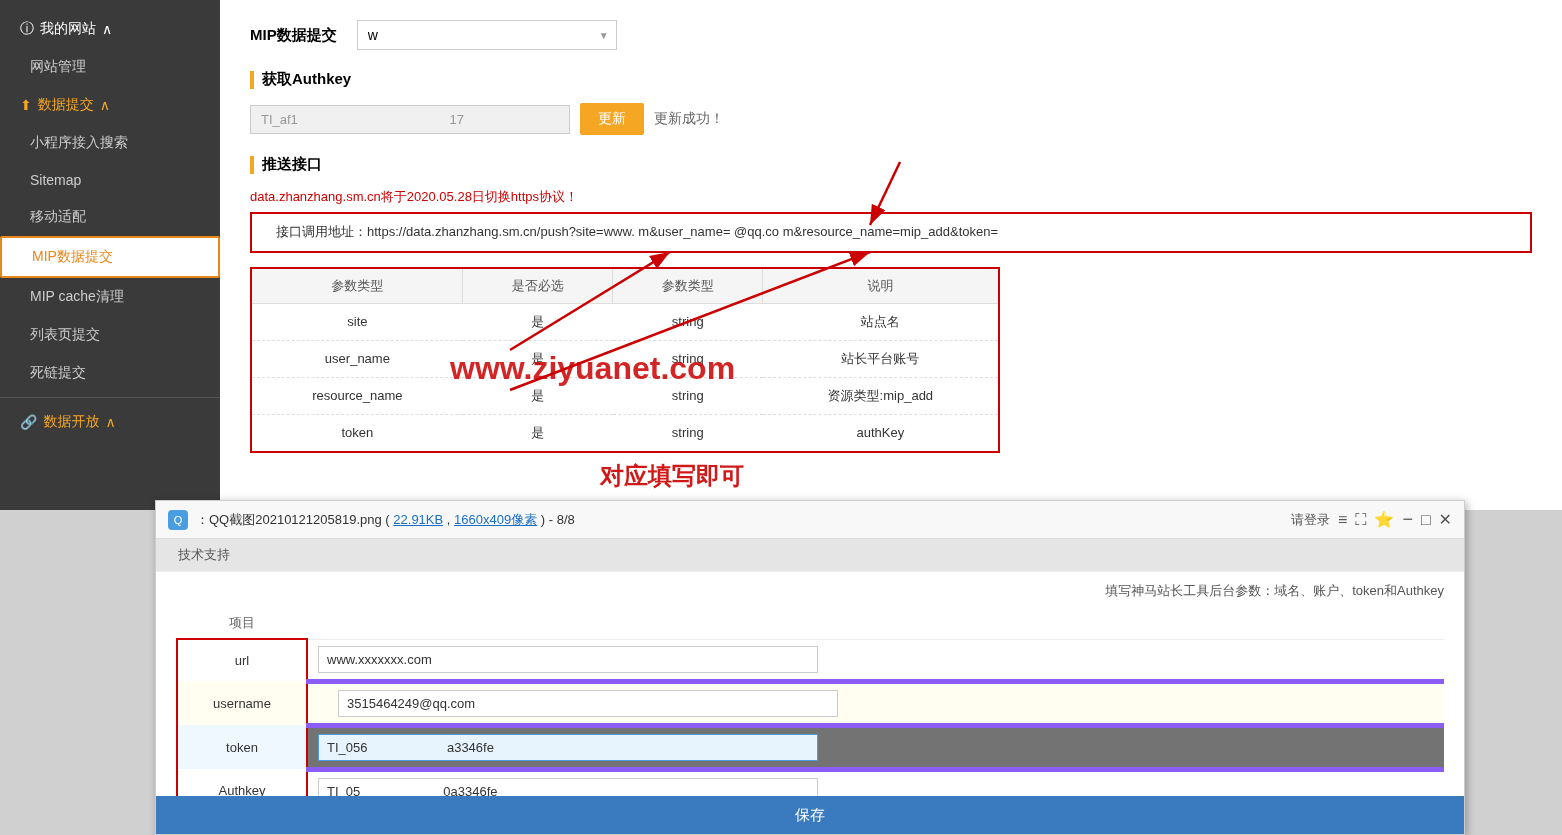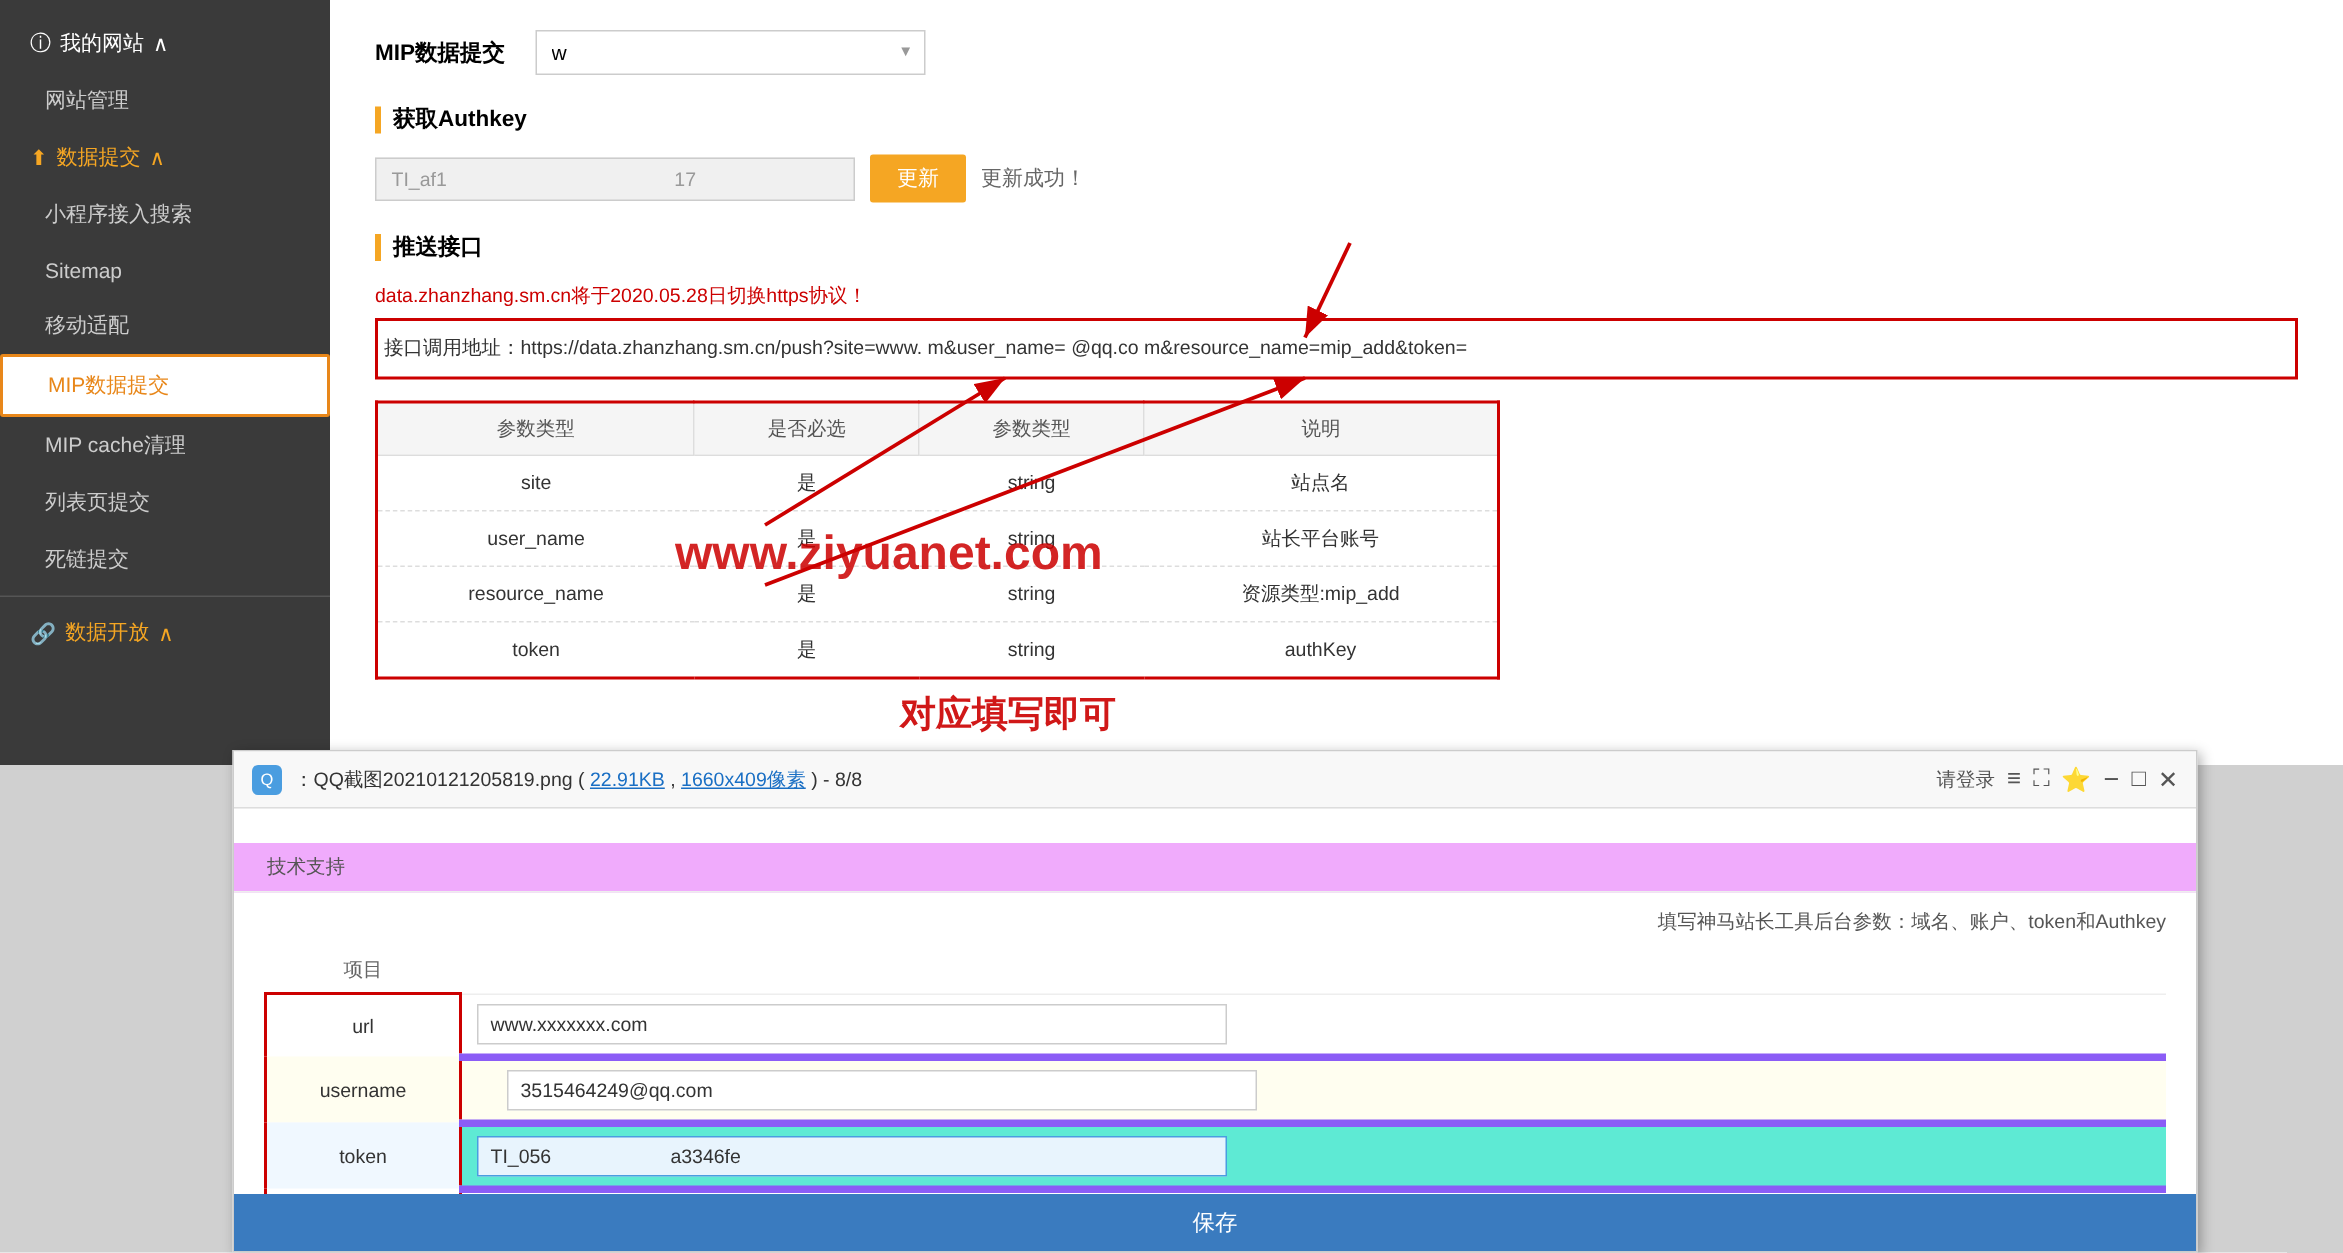--- a/index.html
+++ b/index.html
@@ -147,21 +147,21 @@
     }
 
     .update-success {
       color: #666;
       font-size: 14px;
     }
 
     
     .api-url-box {
       border: 2px solid #c00;
-      padding: 8px 4px;
+      padding: 8px 24px;
       font-size: 13px;
       color: #333;
       margin-bottom: 14px;
       line-height: 1.6;
       background: #fff;
     }
 
     
     .warning-red {
       color: #c00;
@@ -264,26 +264,25 @@
     }
 
     .window-controls {
       display: flex;
       align-items: center;
       gap: 8px;
       margin-left: auto;
     }
 
     .toolbar-bar {
-      background: #f0abfc;
+      background: #e5e5e5;
       border-bottom: 1px solid #eee;
       padding: 4px 12px;
       display: flex;
       align-items: center;
-      margin-top: 23px;
     }
 
     .toolbar-tab {
       font-size: 13px;
       color: #555;
       padding: 3px 10px;
       cursor: pointer;
     }
 
     
@@ -556,21 +555,21 @@
     </td>
   </tr>
               <tr>
     <td class="field-name orange-text" style="background: rgb(255, 254, 240); border-width: 0px 2px; border-top-style: initial; border-right-style: solid; border-bottom-style: initial; border-left-style: solid; border-top-color: initial; border-right-color: rgb(204, 0, 0); border-bottom-color: initial; border-left-color: rgb(204, 0, 0); border-image: initial;">username</td>
     <td class="field-value" style="background:#fffef0;">
       <input class="" value="3515464249@qq.com" style="width: 500px; margin-left: 20px;">
     </td>
   </tr>
               <tr>
     <td class="field-name" style="background: rgb(240, 248, 255); border-width: 0px 2px; border-top-style: initial; border-right-style: solid; border-bottom-style: initial; border-left-style: solid; border-top-color: initial; border-right-color: rgb(204, 0, 0); border-bottom-color: initial; border-left-color: rgb(204, 0, 0); border-image: initial;">token</td>
-    <td class="field-value" style="background:#5eead4;">
+    <td class="field-value" style="background:#737373;">
       <input class=" highlight" value="TI_056                      a3346fe" style="width: 500px;">
     </td>
   </tr>
               <tr>
     <td class="field-name" style="border-width: 0px 2px 2px; border-top-style: initial; border-right-style: solid; border-bottom-style: solid; border-left-style: solid; border-top-color: initial; border-right-color: rgb(204, 0, 0); border-bottom-color: rgb(204, 0, 0); border-left-color: rgb(204, 0, 0); border-image: initial;">Authkey</td>
     <td class="field-value" style="">
       <input class="" value="TI_05                       0a3346fe" style="width: 500px;">
     </td>
   </tr>
             </tbody>

